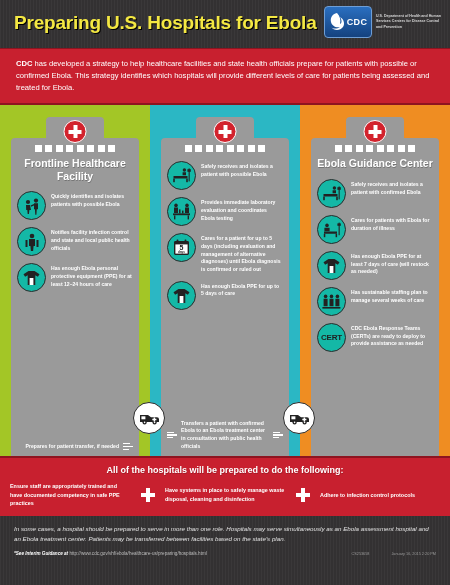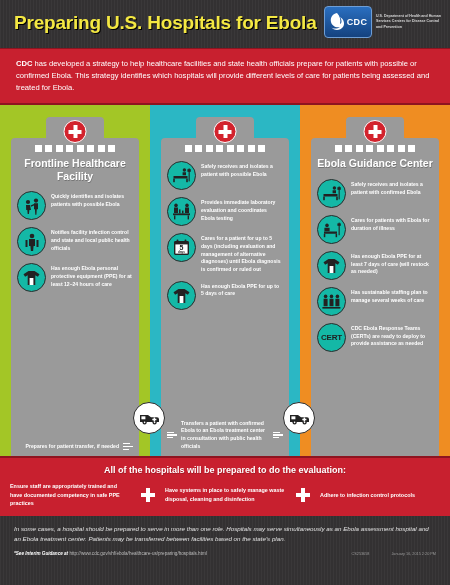--- a/index.html
+++ b/index.html
@@ -419,21 +419,21 @@
             <div class="itxt">CDC Ebola Response Teams (CERTs) are ready to deploy to provide assistance as needed</div>
           </div>
 
         </div>
       </div>
     </div>
 
   </div>
 
   <div class="band">
-    <div class="band-title">All of the hospitals will be prepared to do the evaluation:</div>
+    <div class="band-title">All of the hospitals will be prepared to do the following:</div>
     <div class="band-row">
       <div class="band-item">Ensure staff are appropriately trained and have documented competency in safe PPE practices</div>
       <div class="plus"></div>
       <div class="band-item">Have systems in place to safely manage waste disposal, cleaning and disinfection</div>
       <div class="plus"></div>
       <div class="band-item">Adhere to infection control protocols</div>
     </div>
   </div>
 
   <div class="footer">

